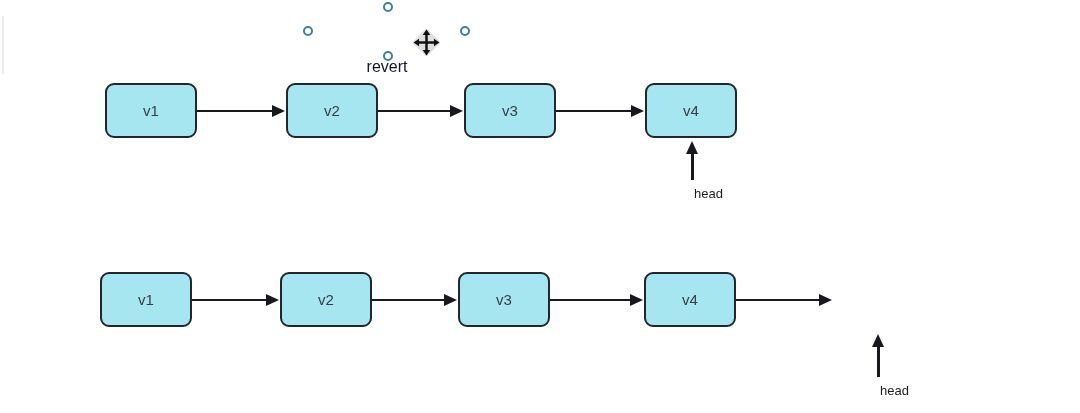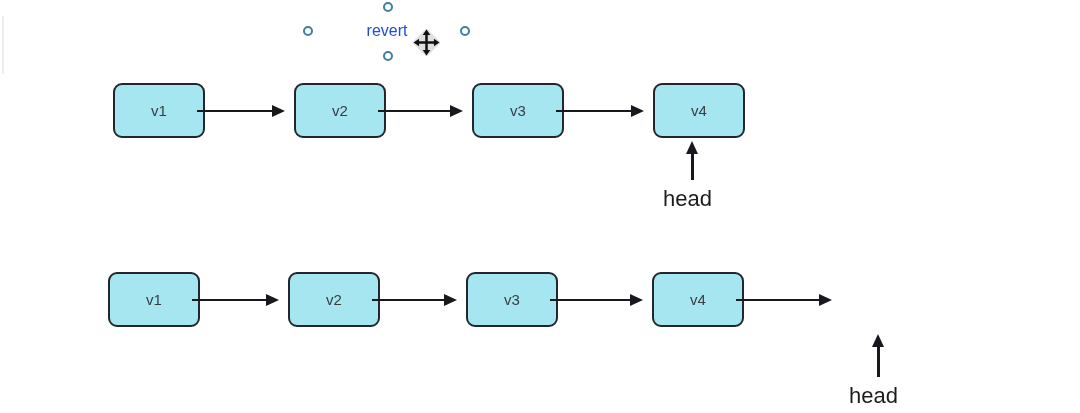--- a/index.html
+++ b/index.html
@@ -11,45 +11,45 @@
   .edge-sliver { position:absolute; left:2px; top:16px; width:2px; height:58px;
                  background:#ededed; }
 
   
   .node {
     position:absolute; width:92px; height:55px;
     background:var(--node-fill,#a5e6f0);
     border:2.5px solid var(--node-border,#22262d);
     border-radius:9px;
     display:flex; align-items:center; justify-content:center;
-    font-size:15px; color:#383d44;margin-left:8px;
+    font-size:15px; color:#383d44;
   }
 
   
   .harrow { position:absolute; height:2.5px; background:var(--arrow,#17191d); }
   .harrow::after {
     content:''; position:absolute; right:-12px; top:50%; transform:translateY(-50%);
     width:0; height:0;
     border-left:13px solid var(--arrow,#17191d);
     border-top:6px solid transparent; border-bottom:6px solid transparent;
   }
 
   
   .varrow { position:absolute; width:2.5px; background:var(--arrow,#17191d); }
   .varrow::before {
     content:''; position:absolute; top:-12px; left:50%; transform:translateX(-50%);
     width:0; height:0;
     border-bottom:13px solid var(--arrow,#17191d);
     border-left:6px solid transparent; border-right:6px solid transparent;
   }
 
-  .head-label { position:absolute; width:60px; text-align:left;
-                font-size:22px; color:#1c1c1c; }
+  .head-label { position:absolute; width:60px; text-align:right;
+                font-size:13px; color:#1c1c1c; }
 
-  .floating-text { position:absolute; font-size:16px; color:#1d4ed8; text-align:center; }
+  .floating-text { position:absolute; font-size:16px; color:#0f172a; text-align:center;margin-top:36px; }
 
   
   .handle { position:absolute; width:10px; height:10px; border-radius:50%;
             background:#ffffff; border:2px solid var(--handle,#3e7fa3); }
 
   .move-cursor { position:absolute; width:27px; height:27px; }
 </style>
 </head>
 <body>
 

